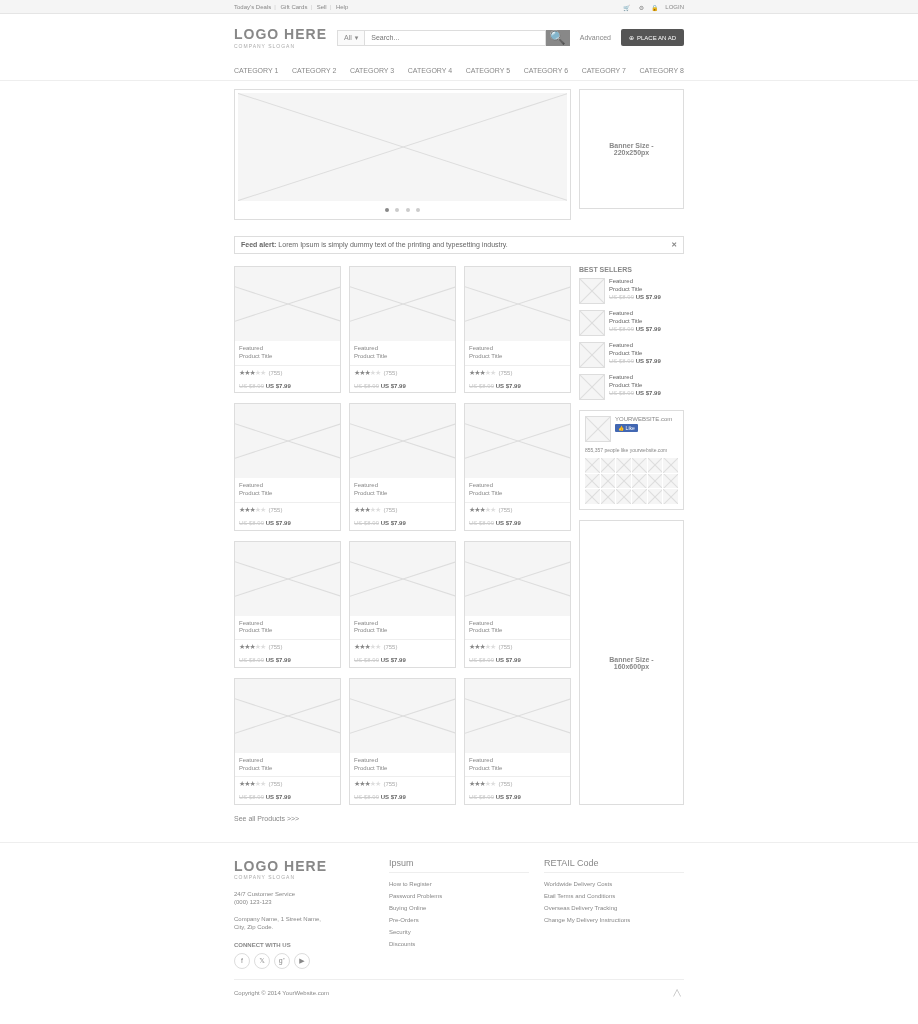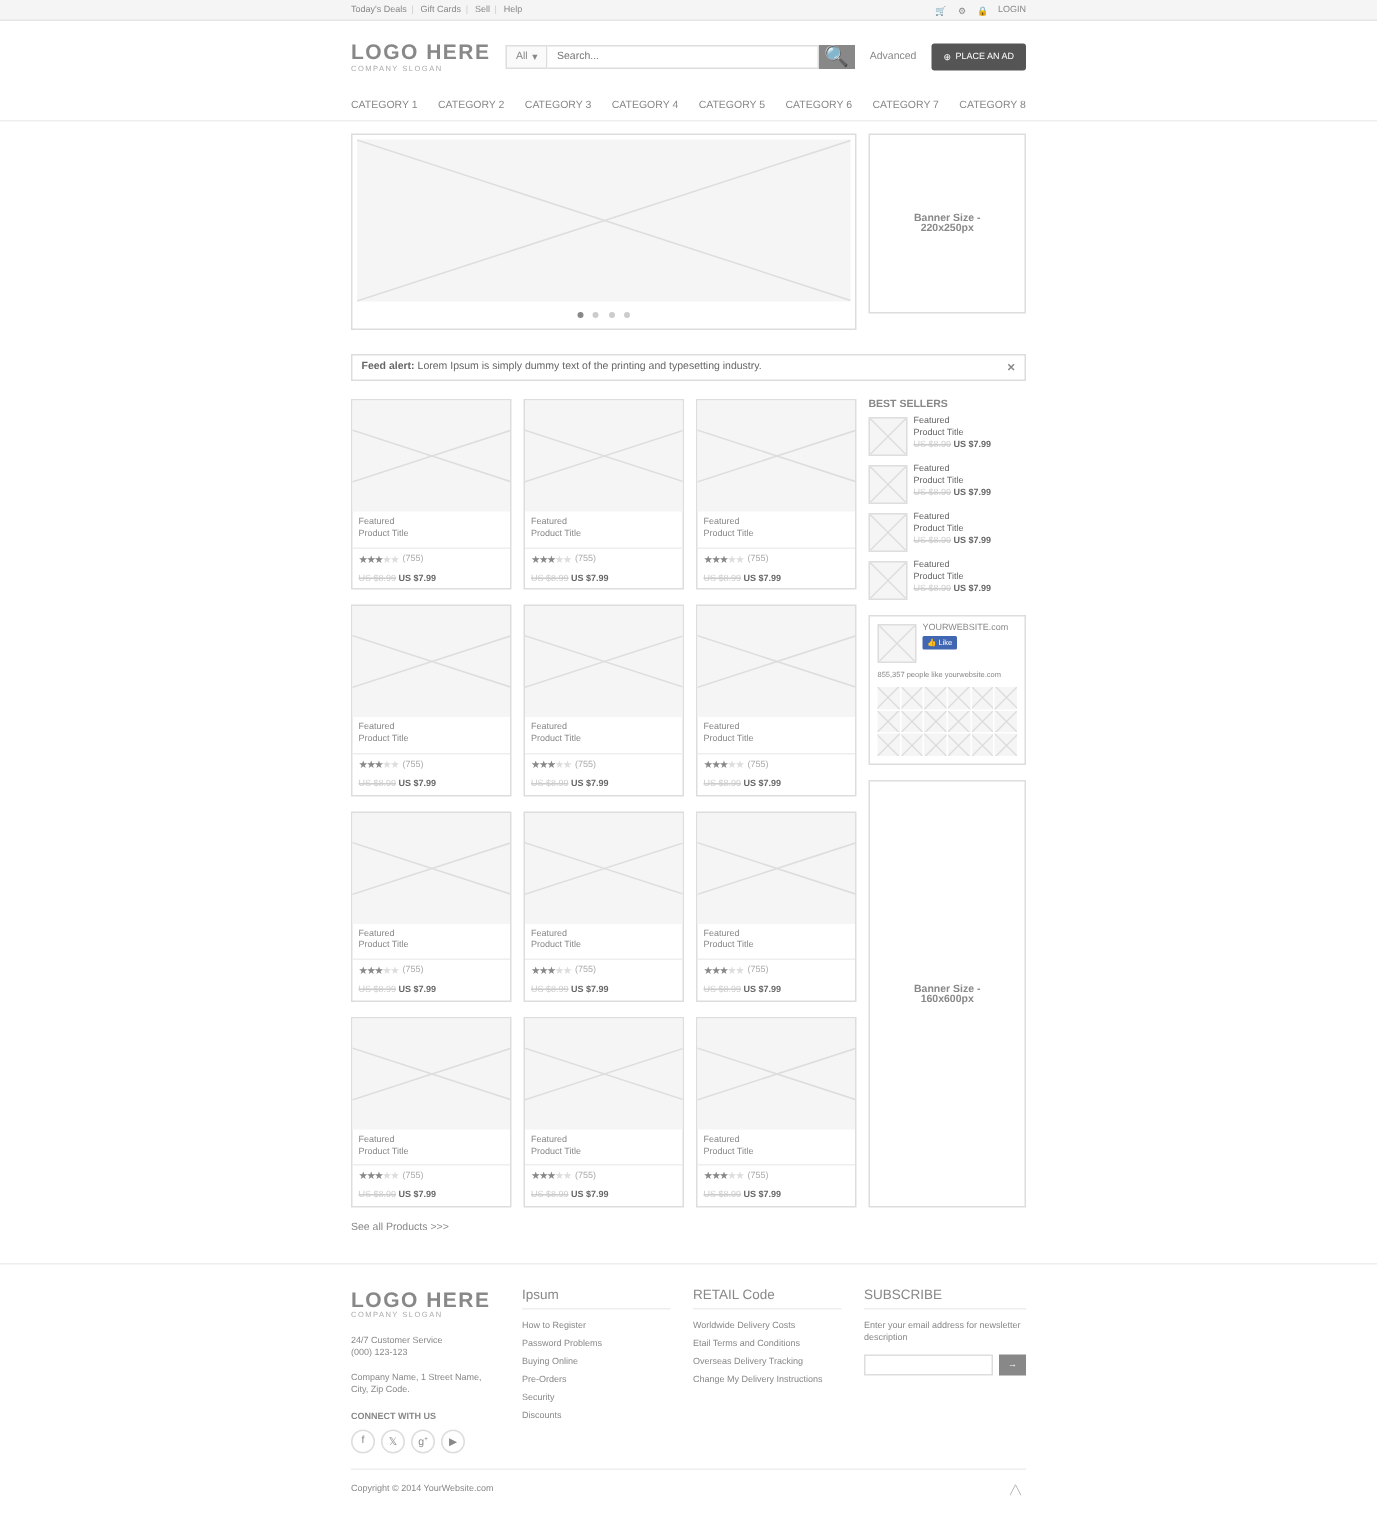--- a/index.html
+++ b/index.html
@@ -497,28 +497,20 @@
       </div>
       <div class="footer-col">
         <div class="footer-title">RETAIL Code</div>
         <div id="retail-links">
             <a class="footer-link">Worldwide Delivery Costs</a>
             <a class="footer-link">Etail Terms and Conditions</a>
             <a class="footer-link">Overseas Delivery Tracking</a>
             <a class="footer-link">Change My Delivery Instructions</a>
           </div>
       </div>
-      <div class="footer-col">
-        <div class="footer-title">SUBSCRIBE</div>
-        <div class="sub-text">Enter your email address for newsletter description</div>
-        <div class="sub-form">
-          <input class="sub-input" style="">
-          <button class="sub-btn">→</button>
-        </div>
-      </div>
     </div>
     <div class="copyright">
       <span>Copyright © 2014 YourWebsite.com</span>
       <span class="scroll-top">
         <span>╱╲</span>
       </span>
     </div>
   </div>
 </div>
 

